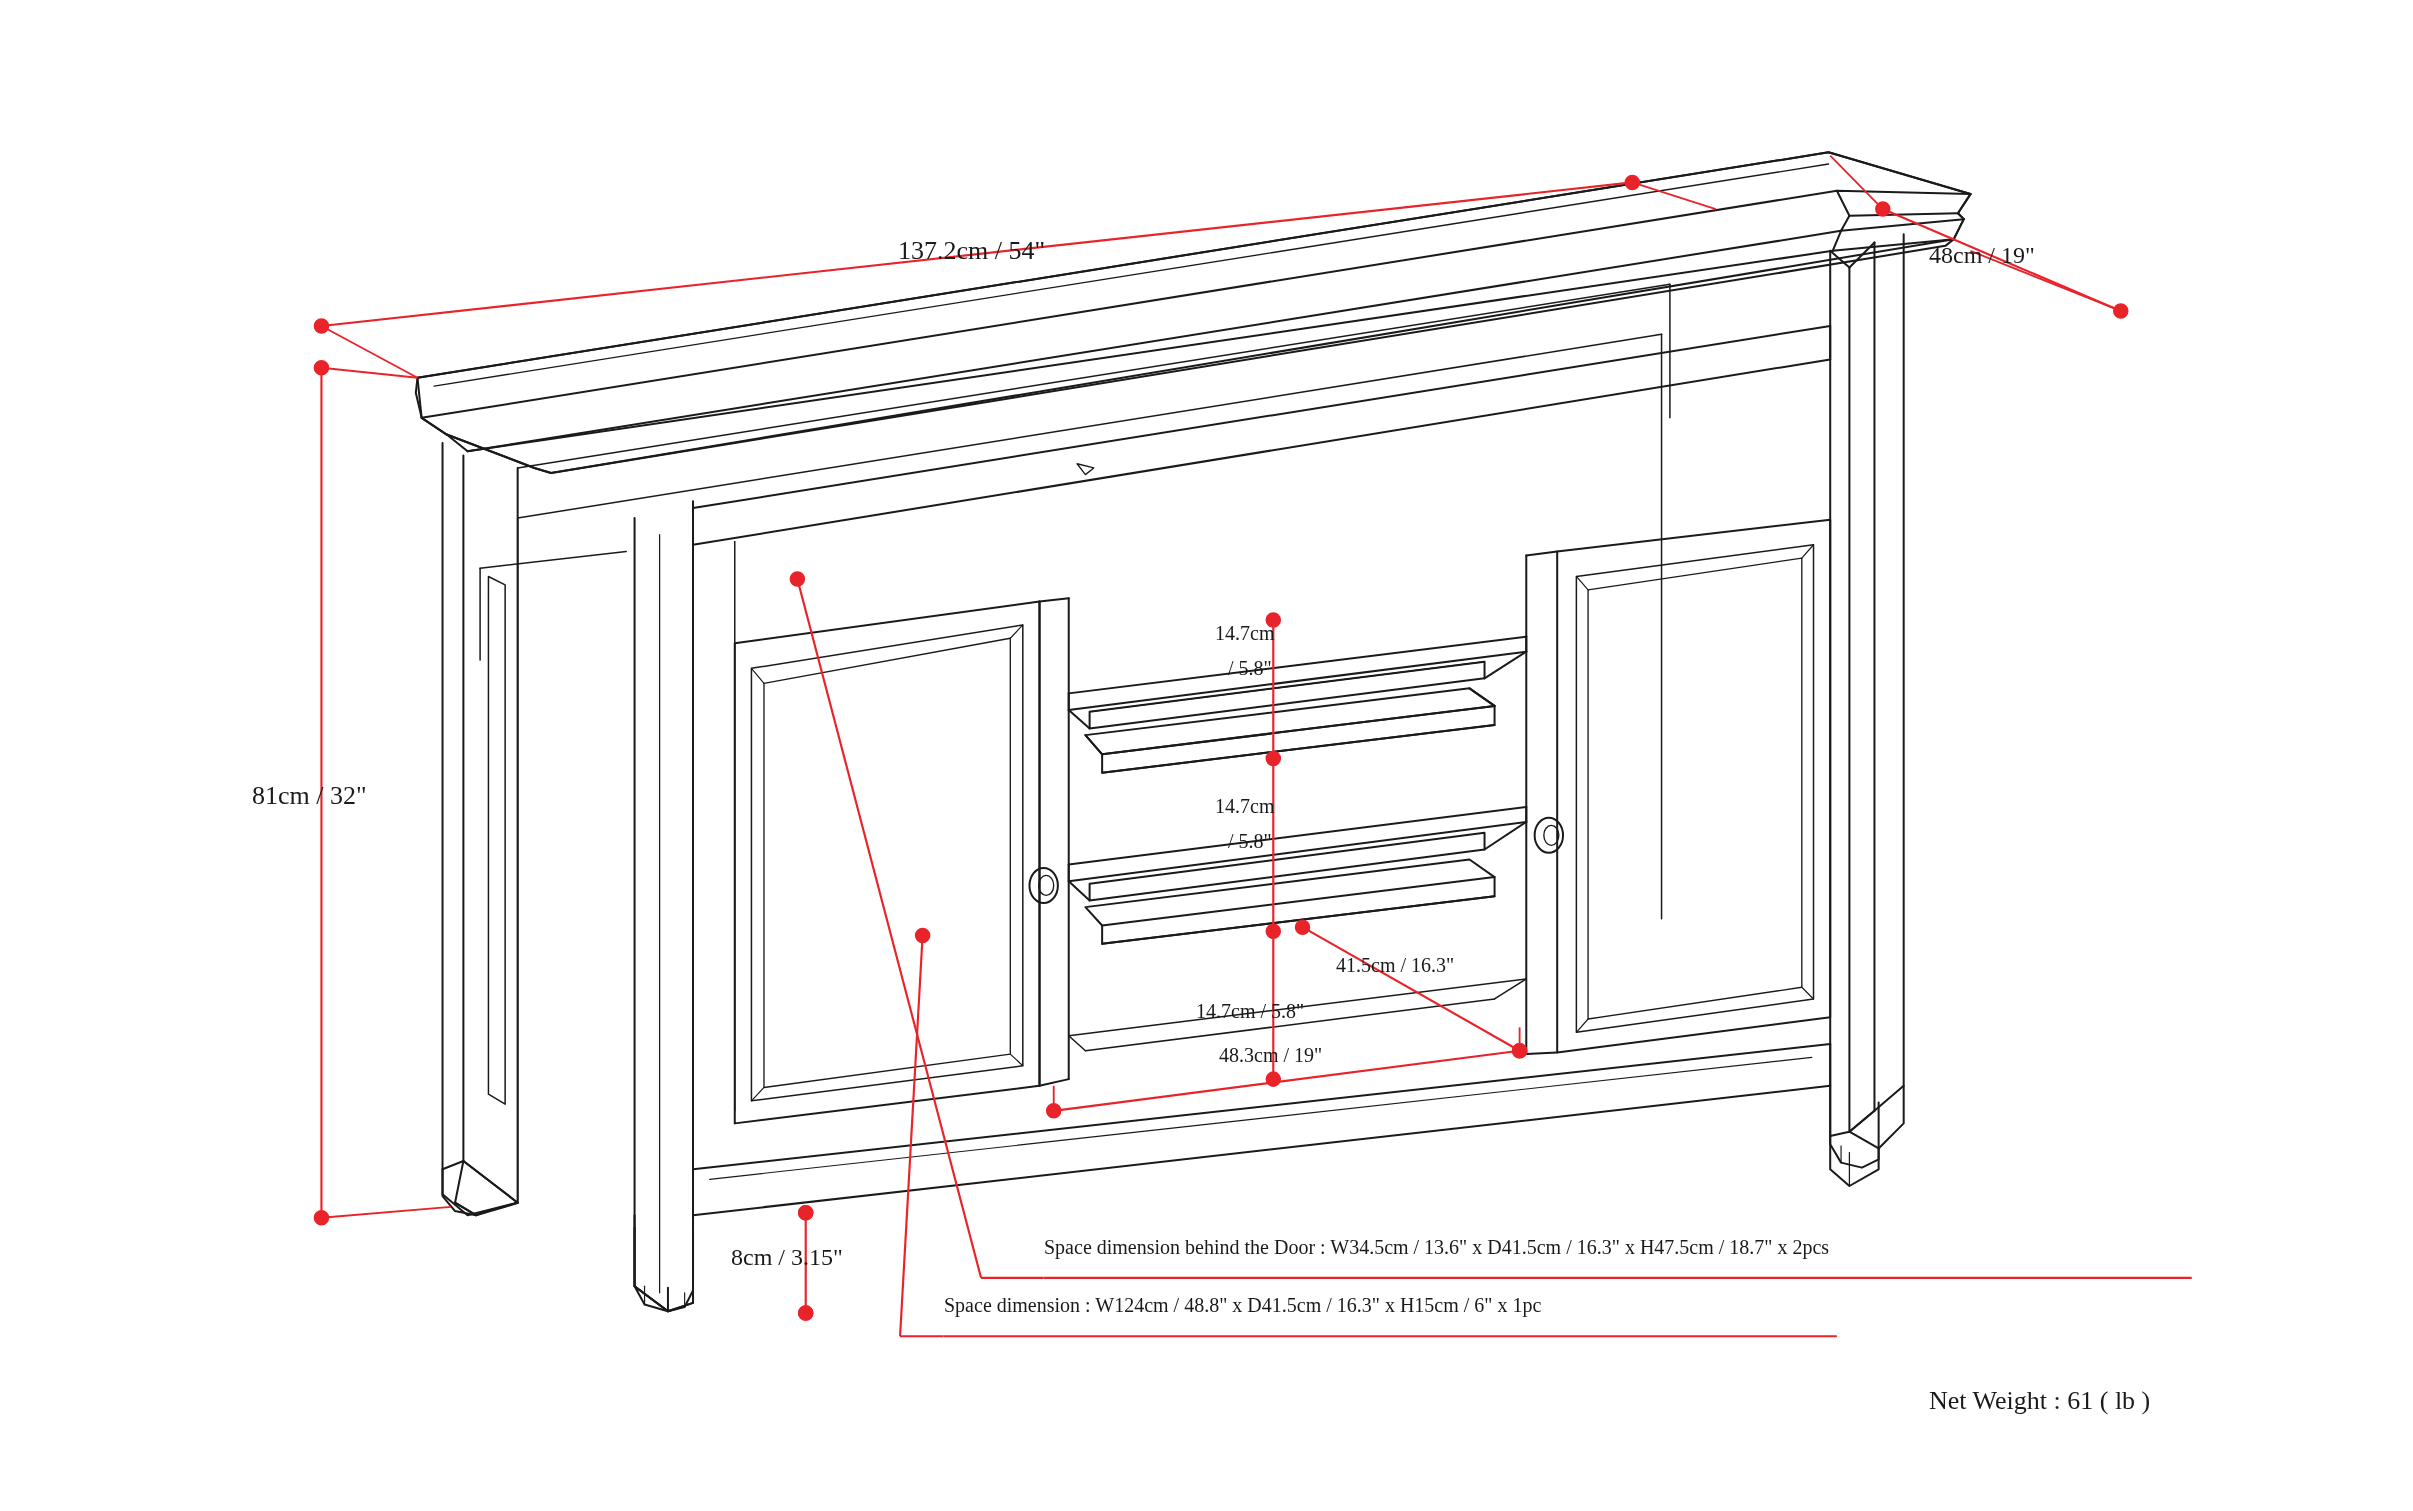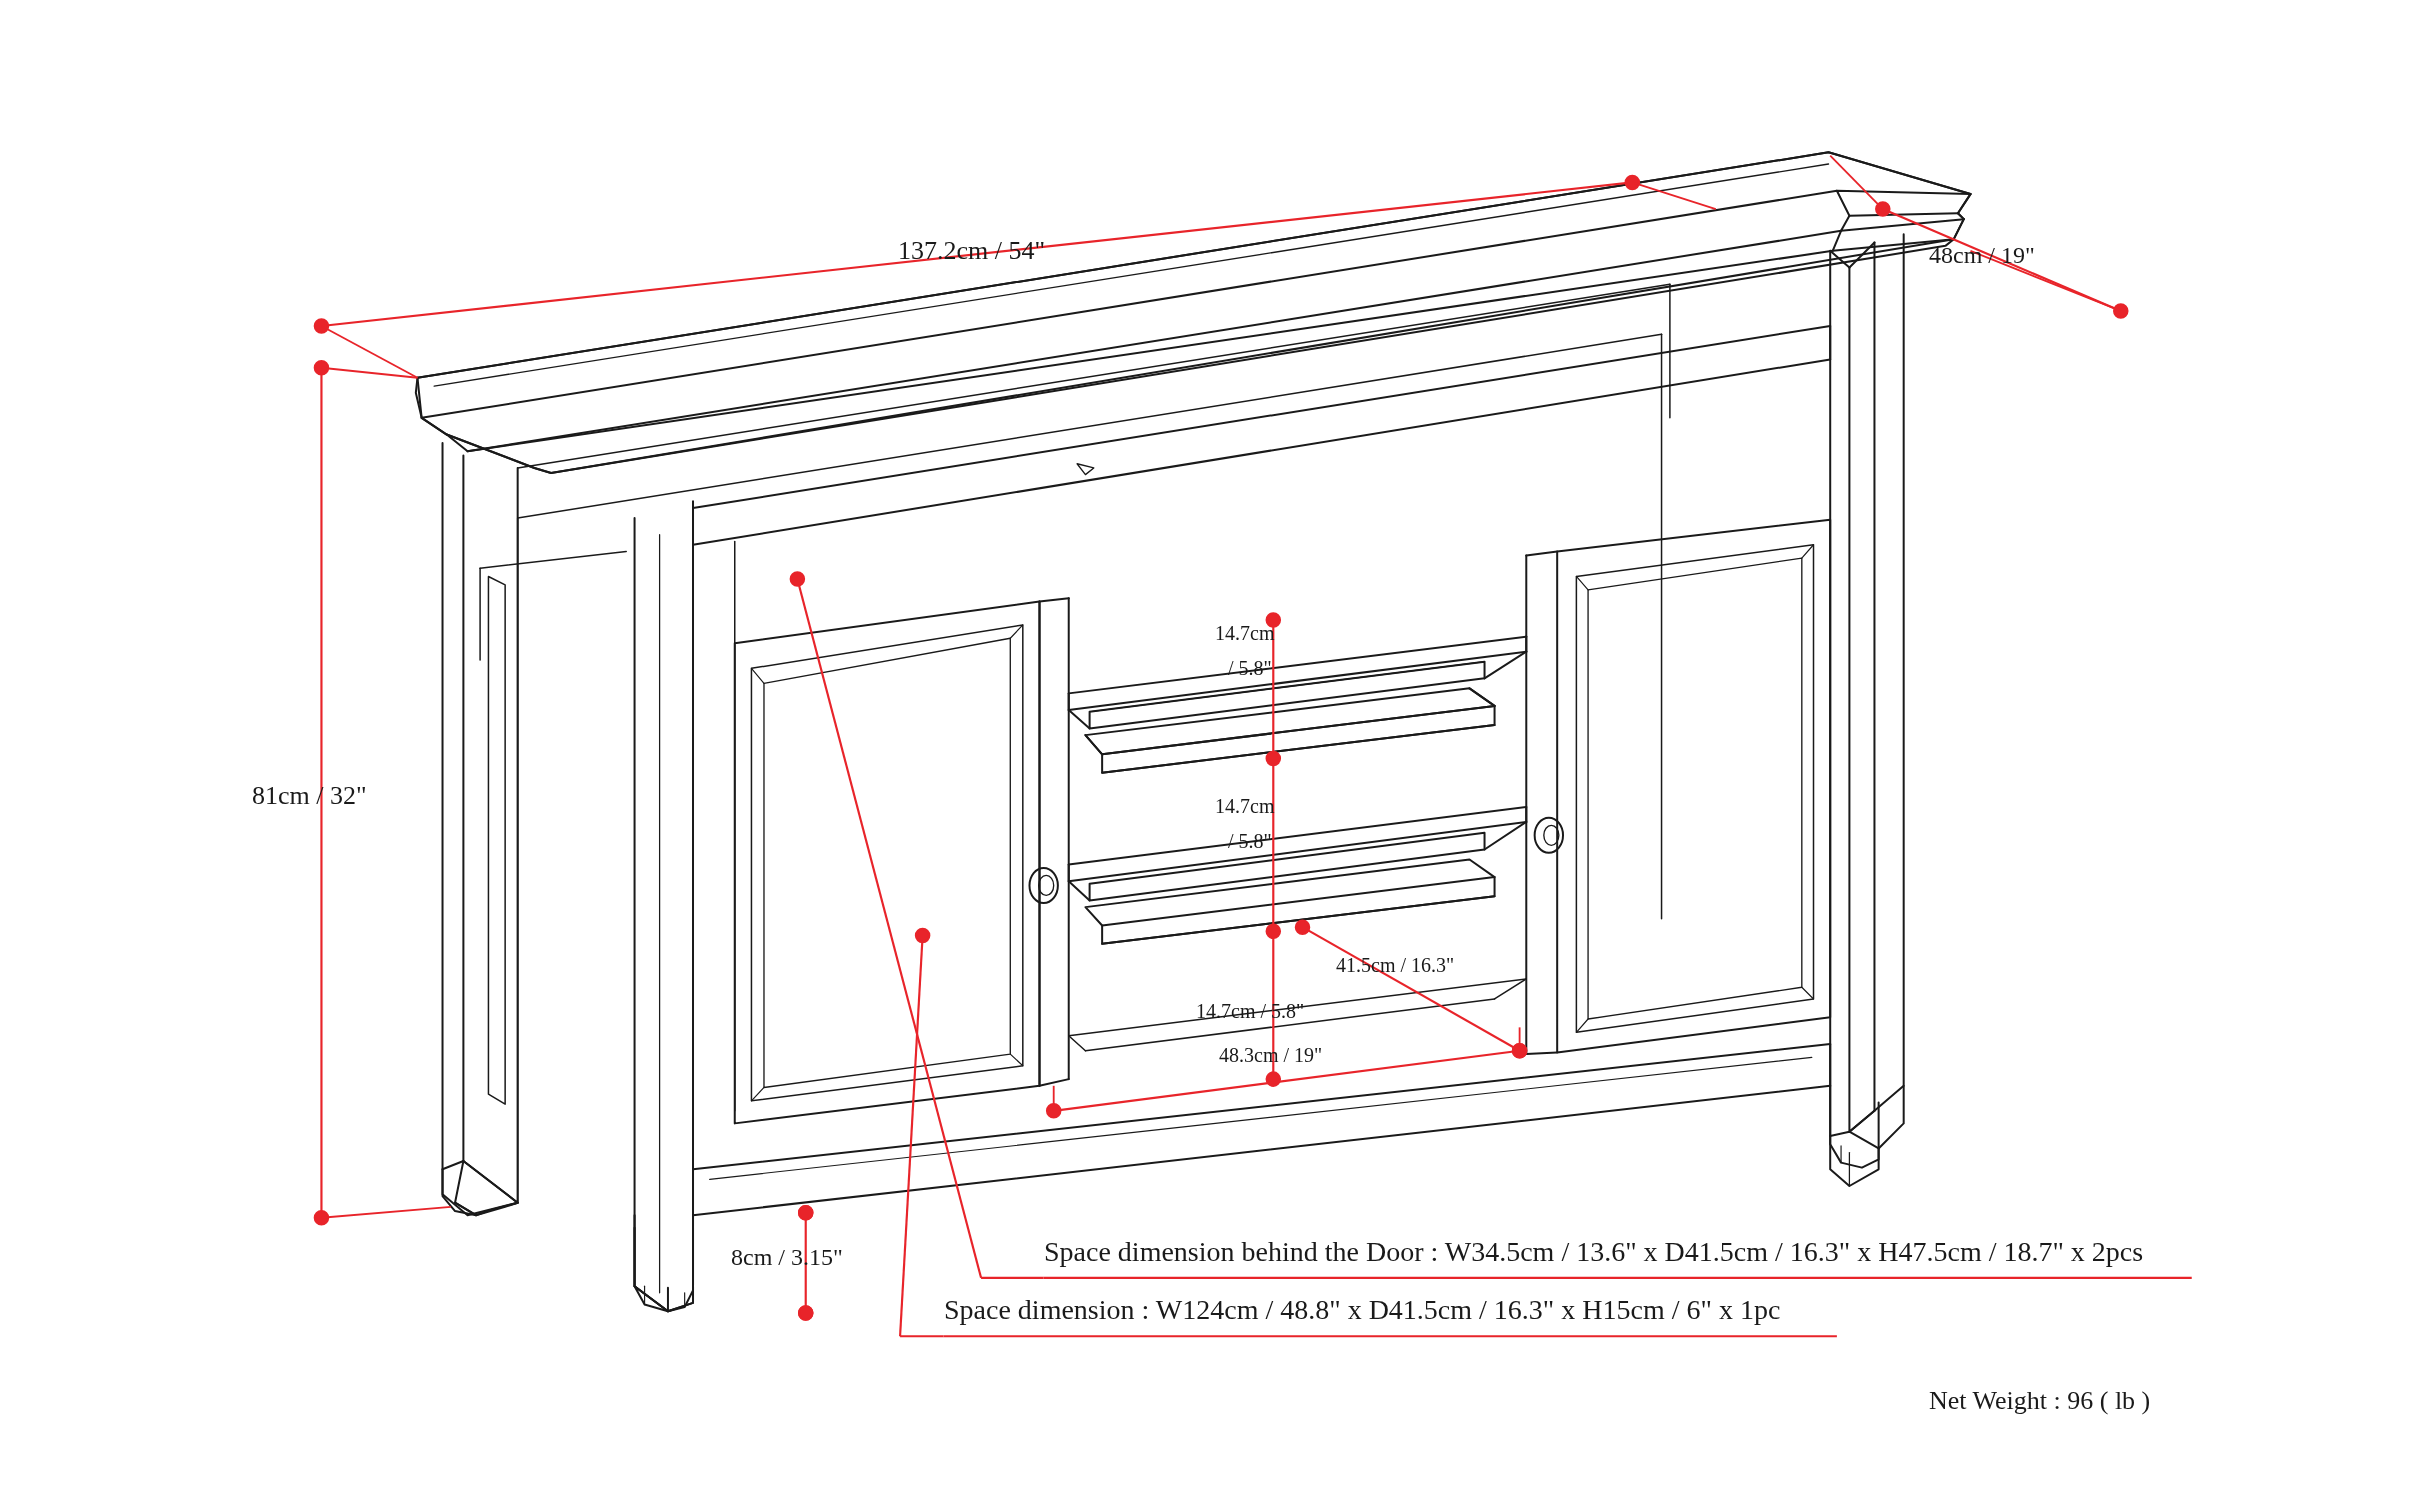--- a/index.html
+++ b/index.html
@@ -3,21 +3,21 @@
 <meta charset="utf-8">
 <style>
   html,body{margin:0;padding:0;background:#ffffff;}
   body{width:2413px;height:1512px;position:relative;font-family:"Liberation Serif",serif;overflow:hidden;}
   #stage{position:absolute;left:0;top:0;width:2413px;height:1512px;}
   svg.layer{position:absolute;left:0;top:0;width:2413px;height:1512px;}
   .dimtext{position:absolute;color:#1a1a1a;font-family:"Liberation Serif",serif;white-space:nowrap;}
   .dimtext.small{font-size:20px;}
   .dimtext.mid{font-size:24px;}
   .dimtext.big{font-size:26px;}
-  .dimtext.note{font-size:28px;}
+  .dimtext.note{font-size:20px;}
   .dimtext.weight{font-size:26px;}
 </style>
 </head>
 <body>
 
 <div id="stage">
 
   <svg class="layer" viewBox="0 0 2890 1810">
     <g fill="none" stroke="#1a1a1a" stroke-width="2.4" stroke-linejoin="round" stroke-linecap="round">
 
@@ -229,16 +229,16 @@
   <div class="dimtext small" style="left:1228px; top:830px;">/ 5.8"</div>
 
   <div class="dimtext small" style="left:1196px; top:1000px;">14.7cm / 5.8"</div>
 
   <div class="dimtext small" style="left:1336px; top:954px;">41.5cm / 16.3"</div>
   <div class="dimtext small" style="left:1219px; top:1044px;">48.3cm / 19"</div>
 
   <div class="dimtext note" style="left:1044px; top:1236px;">Space dimension behind the Door  : W34.5cm / 13.6" x D41.5cm / 16.3" x H47.5cm / 18.7" x 2pcs</div>
   <div class="dimtext note" style="left:944px; top:1294px;">Space dimension : W124cm / 48.8" x D41.5cm / 16.3" x H15cm / 6" x 1pc</div>
 
-  <div class="dimtext weight" style="left:1929px; top:1386px;">Net Weight : 96 ( lb )</div>
+  <div class="dimtext weight" style="left:1929px; top:1386px;">Net Weight : 61 ( lb )</div>
 
 </div>
 
 
 </body></html>

